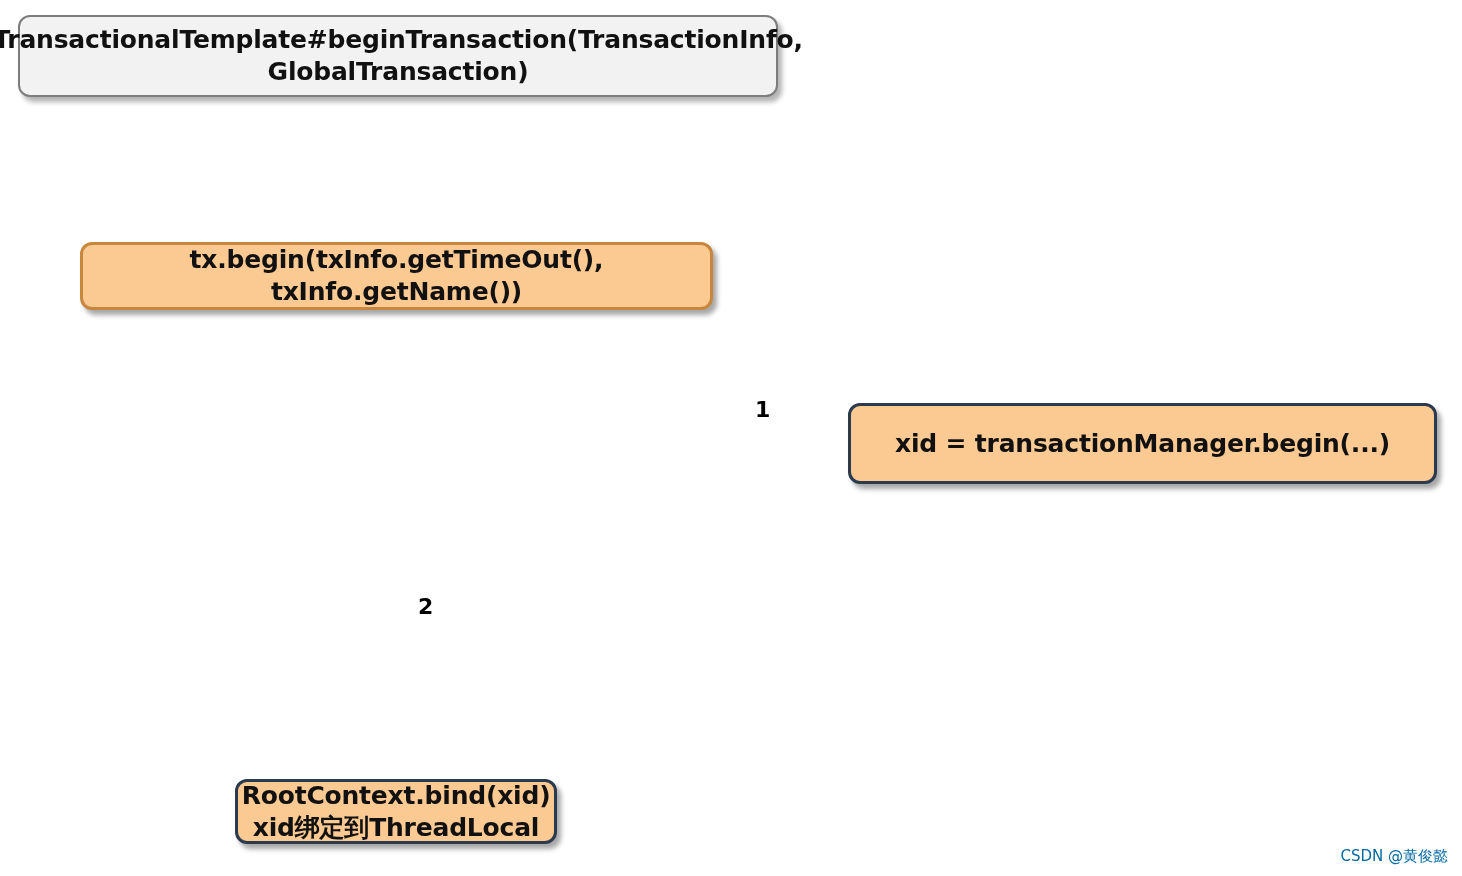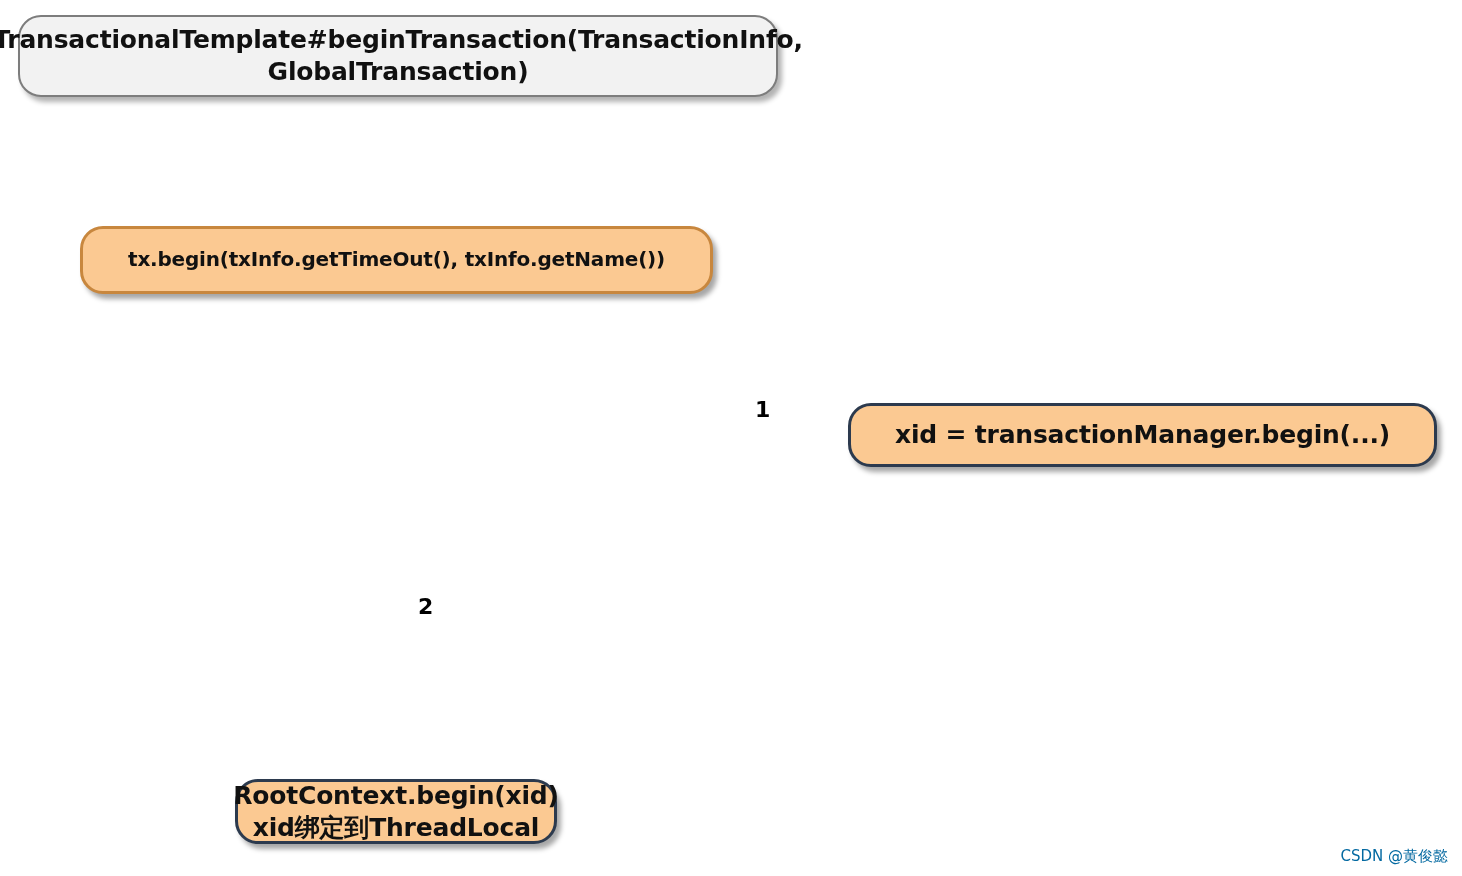--- a/index.html
+++ b/index.html
@@ -21,41 +21,42 @@
   
   .node {
     position: absolute;
     box-sizing: border-box;
     display: flex;
     align-items: center;
     justify-content: center;
     text-align: center;
     font-weight: bold;
     color: #111111;
-    border-radius: 23px;
+    border-radius: 12px;
     line-height: 1.28;
     padding: 4px 10px;
     z-index: 3;
     white-space: pre-line;
   }
 
   .node.gray {
     background: #f2f2f2;
     border: 2px solid #7d7d7d;
     box-shadow: 4px 5px 5px rgba(0,0,0,0.30);
     font-size: 25px;
     letter-spacing: -0.2px;
   }
 
   .node.orange-brown {
     background: #fbc992;
     border: 3px solid #c8873e;
     box-shadow: 4px 5px 5px rgba(0,0,0,0.35);
-    font-size: 20px;
+    font-size: 25px;
     letter-spacing: -0.2px;
+    margin-top: 16px;
   }
 
   .node.orange-dark {
     background: #fbc992;
     border: 3px solid #2c3a4e;
     box-shadow: 4px 5px 5px rgba(0,0,0,0.35);
     font-size: 25px;
     letter-spacing: -0.2px;
   }
 
@@ -127,20 +128,20 @@
   <div class="edge-label" style="left:755px; top:397px;">1</div>
 
   <div class="edge-label" style="left:418px; top:594px;">2</div>
 
   <div class="node gray" style="left:18px; top:15px; width:760px; height:82px;">TransactionalTemplate#beginTransaction(TransactionInfo,
 GlobalTransaction)</div>
 
   <div class="node orange-brown" style="left:80px; top:226px; width:633px; height:68px;">tx.begin(txInfo.getTimeOut(), txInfo.getName())</div>
 
 
-  <div class="node orange-dark" style="left:848px; top:403px; width:589px; height:64px;text-align:center;">xid = transactionManager.begin(...)</div>
+  <div class="node orange-dark" style="left:848px; top:403px; width:589px; height:81px;text-align:center;">xid = transactionManager.begin(...)</div>
 
-  <div class="node orange-dark" style="left:235px; top:779px; width:322px; height:65px;">RootContext.begin(xid)
+  <div class="node orange-dark" style="left:235px; top:779px; width:322px; height:65px;">RootContext.bind(xid)
 xid绑定到ThreadLocal</div>
 
   <div class="watermark">CSDN @黄俊懿</div>
 
 </div>
 
 </body></html>

